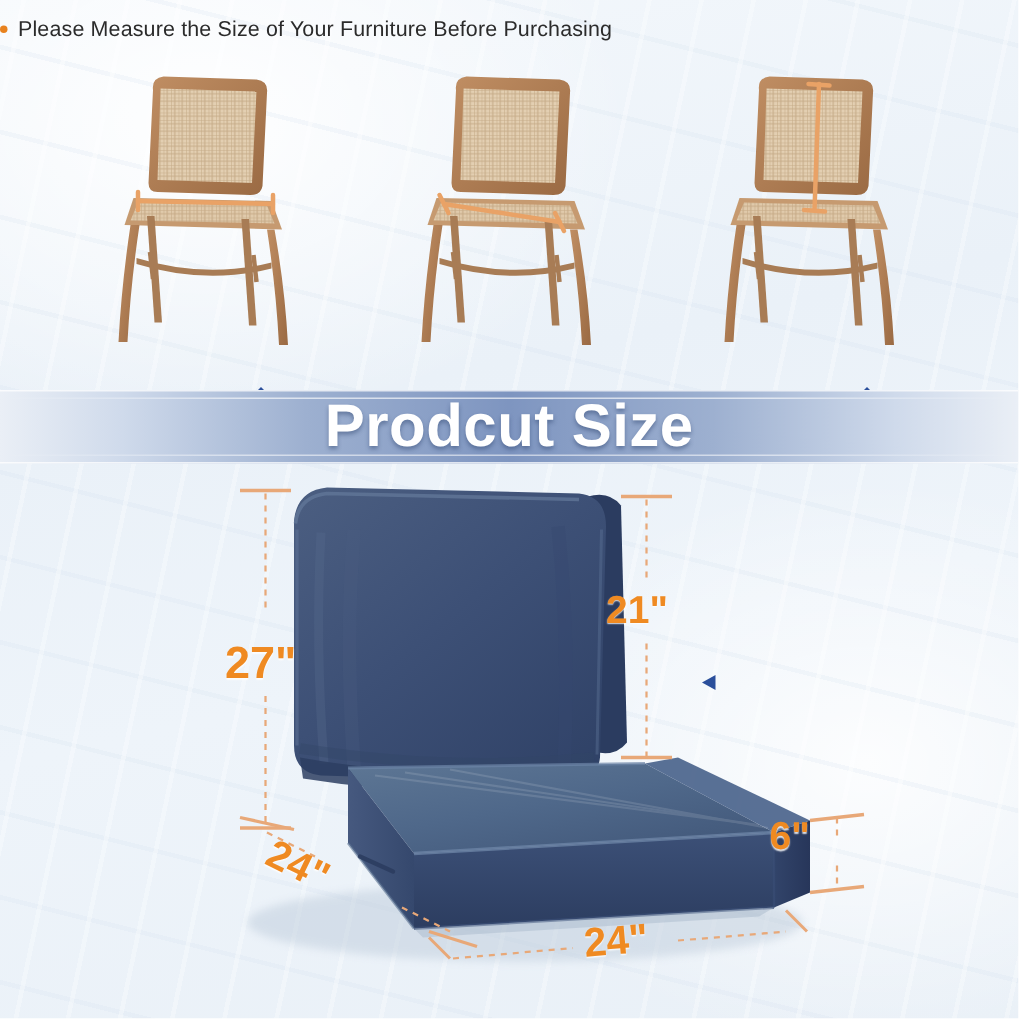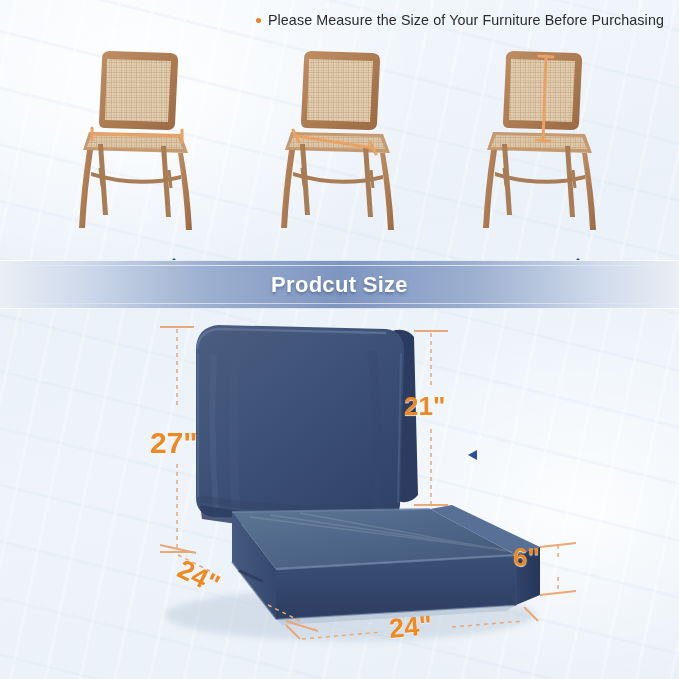--- a/index.html
+++ b/index.html
@@ -35,21 +35,21 @@
       repeating-linear-gradient(102deg, rgba(255,255,255,0) 0 14px, rgba(255,255,255,.5) 14px 17px, rgba(255,255,255,0) 17px 34px),
       repeating-linear-gradient(14deg, rgba(210,224,238,0) 0 22px, rgba(210,224,238,.35) 22px 25px, rgba(210,224,238,0) 25px 55px);
   }
 
   
   .top-note {
     position: absolute;
     top: 12px;
     left: 0;
     width: 664px;
-    text-align: right;
+    text-align: left;
     font-size: 14.3px;
     color: #2b2b2b;
     letter-spacing: .1px;
     white-space: nowrap;
   }
   .top-note .bullet {
     display: inline-block;
     width: 5px;
     height: 5px;
     border-radius: 50%;
@@ -131,21 +131,21 @@
   }
   .banner::after {
     content: "";
     position: absolute;
     left: 0; right: 0; bottom: 4px; height: 1px;
     background: linear-gradient(90deg, rgba(255,255,255,0) 0%, rgba(255,255,255,.55) 25%, rgba(255,255,255,.55) 75%, rgba(255,255,255,0) 100%);
   }
   .banner-title {
     position: relative;
     z-index: 2;
-    font-size: 22px;
+    font-size: 40px;
     font-weight: bold;
     color: #ffffff;
     letter-spacing: .3px;
     text-shadow: 0 2px 3px rgba(40,62,105,.45);
   }
 
   
   .product {
     position: absolute;
     top: 309px;

